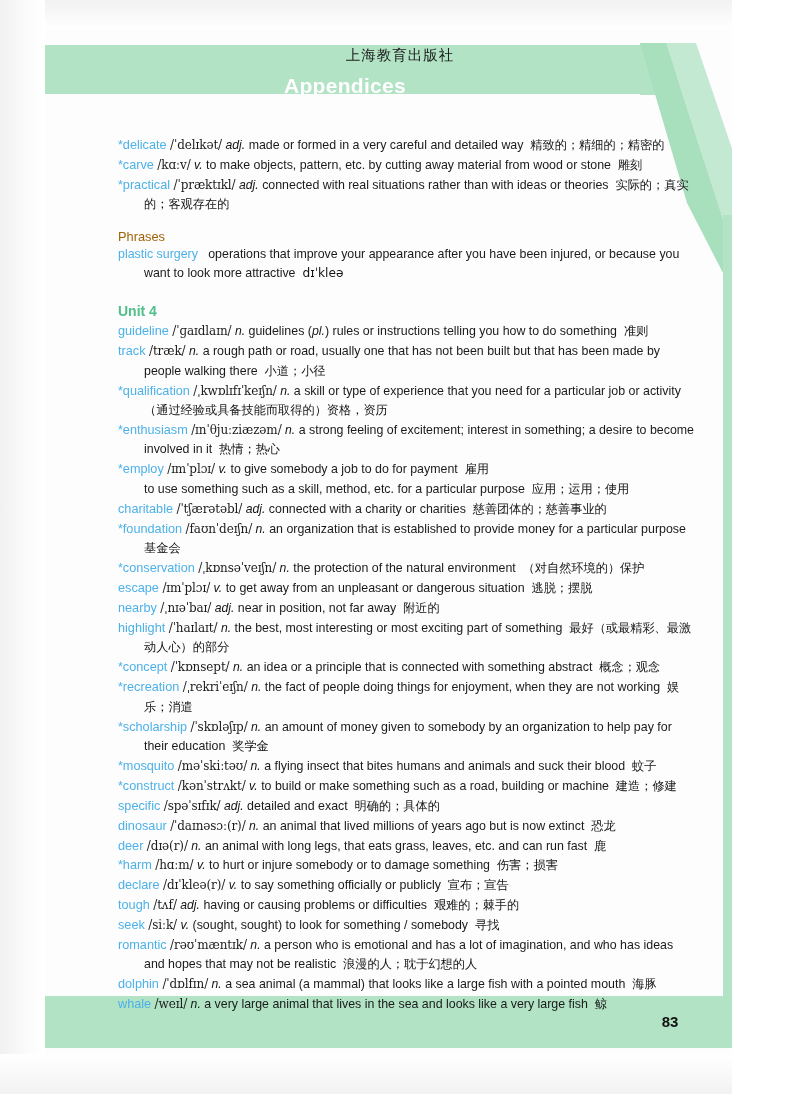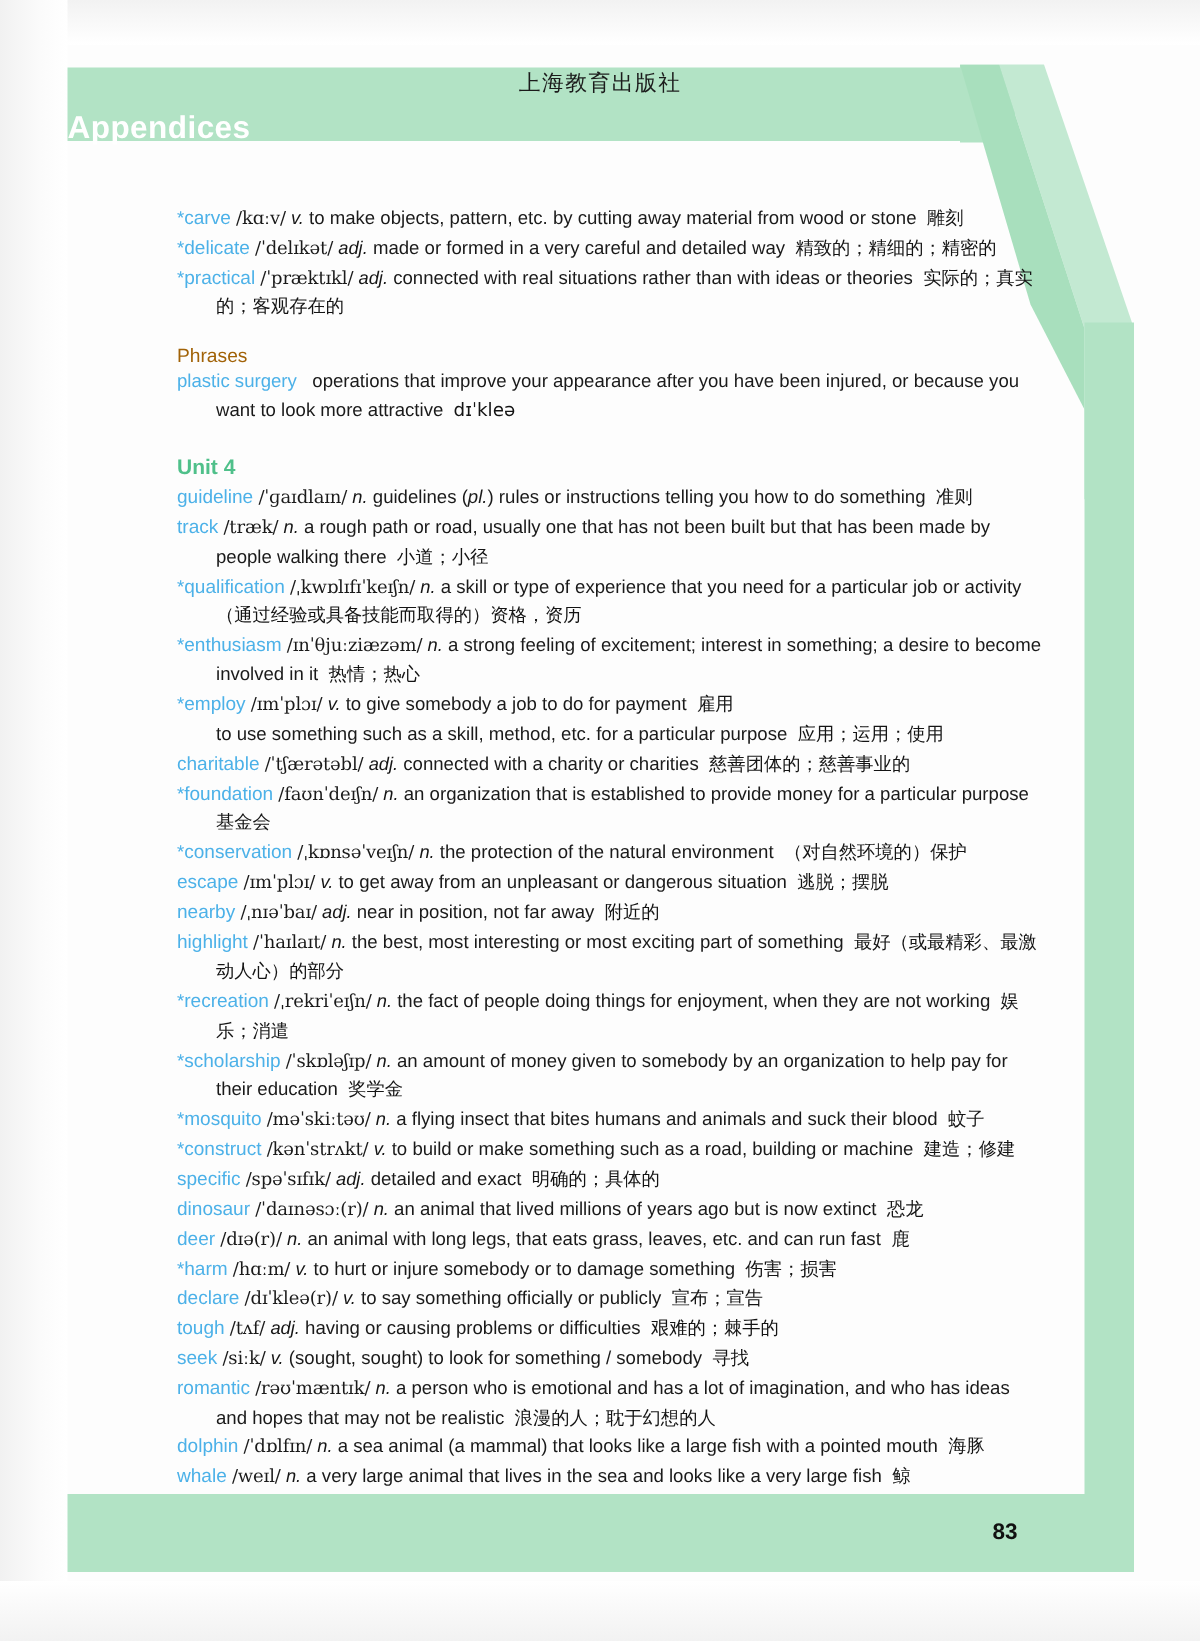--- a/index.html
+++ b/index.html
@@ -12,21 +12,21 @@
     background: #ffffff;
     font-family: "Liberation Sans", sans-serif;
     overflow: hidden;
     position: relative;
   }
 
   
   #page {
     position: absolute;
     left: 0; top: 0;
-    width: 800px;
+    width: 732px;
     height: 1094px;
     background: #fdfdfd;
     overflow: hidden;
   }
 
   
   .scan-edge-left {
     position: absolute;
     left: 0; top: 0;
     width: 45px; height: 1094px;
@@ -78,21 +78,21 @@
     text-align: center;
     font-family: "DejaVu Serif", "Liberation Serif", serif;
     font-size: 14.5px;
     color: #1b1b1b;
     letter-spacing: 1px;
   }
   .appendices {
     position: absolute;
     left: 45px; top: 74px;
     width: 600px;
-    text-align: left;
+    text-align: center;
     font-size: 21px;
     font-weight: bold;
     color: #ffffff;
     letter-spacing: 0.3px;
   }
 
   
   #content {
     position: absolute;
     left: 118px;
@@ -192,38 +192,39 @@
   <div class="right-bar"></div>
 
   <div class="footer-band"></div>
 
   <div class="publisher">上海教育出版社</div>
   <div class="appendices">Appendices</div>
 
   <div class="page-number">83</div>
 
   <div id="content">
+      <div class="entry"><span class="hw-wrap"><span class="hw-star">*</span><span class="hw">delicate</span></span> <span class="ipa">/ˈdelɪkət/</span> <span class="pos">adj.</span> <span class="def">made or formed in a very careful and detailed way</span>&nbsp; <span class="cn">精致的；精细的；精密的</span></div>
       <div class="entry"><span class="hw-wrap"><span class="hw-star">*</span><span class="hw">carve</span></span> <span class="ipa">/kɑːv/</span> <span class="pos">v.</span> <span class="def">to make objects, pattern, etc. by cutting away material from wood or stone</span>&nbsp; <span class="cn">雕刻</span></div>
-      <div class="entry"><span class="hw-wrap"><span class="hw-star">*</span><span class="hw">delicate</span></span> <span class="ipa">/ˈdelɪkət/</span> <span class="pos">adj.</span> <span class="def">made or formed in a very careful and detailed way</span>&nbsp; <span class="cn">精致的；精细的；精密的</span></div>
       <div class="entry"><span class="hw-wrap"><span class="hw-star">*</span><span class="hw">practical</span></span> <span class="ipa">/ˈpræktɪkl/</span> <span class="pos">adj.</span> <span class="def">connected with real situations rather than with ideas or theories</span>&nbsp; <span class="cn">实际的；真实的；客观存在的</span></div>
       <div class="section-head">Phrases</div>
       <div class="phrase-entry"><span class="hw-wrap"><span class="phrase-term">plastic surgery</span></span>&nbsp;&nbsp; <span class="def">operations that improve your appearance after you have been injured, or because you want to look more attractive</span>&nbsp; <span class="cn">dɪˈkleə</span></div>
       <div class="unit-head">Unit 4</div>
       <div class="entry"><span class="hw-wrap"><span class="hw">guideline</span></span> <span class="ipa">/ˈɡaɪdlaɪn/</span> <span class="pos">n.</span> <span class="def">guidelines (<span class="italic">pl.</span>) rules or instructions telling you how to do something</span>&nbsp; <span class="cn">准则</span></div>
       <div class="entry"><span class="hw-wrap"><span class="hw">track</span></span> <span class="ipa">/træk/</span> <span class="pos">n.</span> <span class="def">a rough path or road, usually one that has not been built but that has been made by people walking there</span>&nbsp; <span class="cn">小道；小径</span></div>
       <div class="entry"><span class="hw-wrap"><span class="hw-star">*</span><span class="hw">qualification</span></span> <span class="ipa">/ˌkwɒlɪfɪˈkeɪʃn/</span> <span class="pos">n.</span> <span class="def">a skill or type of experience that you need for a particular job or activity</span>&nbsp; <span class="cn">（通过经验或具备技能而取得的）资格，资历</span></div>
       <div class="entry"><span class="hw-wrap"><span class="hw-star">*</span><span class="hw">enthusiasm</span></span> <span class="ipa">/ɪnˈθjuːziæzəm/</span> <span class="pos">n.</span> <span class="def">a strong feeling of excitement; interest in something; a desire to become involved in it</span>&nbsp; <span class="cn">热情；热心</span></div>
       <div class="entry"><span class="hw-wrap"><span class="hw-star">*</span><span class="hw">employ</span></span> <span class="ipa">/ɪmˈplɔɪ/</span> <span class="pos">v.</span> <span class="def">to give somebody a job to do for payment</span>&nbsp; <span class="cn">雇用</span></div>
       <div class="entry"><span class="def">to use something such as a skill, method, etc. for a particular purpose</span>&nbsp; <span class="cn">应用；运用；使用</span></div>
       <div class="entry"><span class="hw-wrap"><span class="hw">charitable</span></span> <span class="ipa">/ˈtʃærətəbl/</span> <span class="pos">adj.</span> <span class="def">connected with a charity or charities</span>&nbsp; <span class="cn">慈善团体的；慈善事业的</span></div>
       <div class="entry"><span class="hw-wrap"><span class="hw-star">*</span><span class="hw">foundation</span></span> <span class="ipa">/faʊnˈdeɪʃn/</span> <span class="pos">n.</span> <span class="def">an organization that is established to provide money for a particular purpose</span>&nbsp; <span class="cn">基金会</span></div>
       <div class="entry"><span class="hw-wrap"><span class="hw-star">*</span><span class="hw">conservation</span></span> <span class="ipa">/ˌkɒnsəˈveɪʃn/</span> <span class="pos">n.</span> <span class="def">the protection of the natural environment</span>&nbsp; <span class="cn">（对自然环境的）保护</span></div>
       <div class="entry"><span class="hw-wrap"><span class="hw">escape</span></span> <span class="ipa">/ɪmˈplɔɪ/</span> <span class="pos">v.</span> <span class="def">to get away from an unpleasant or dangerous situation</span>&nbsp; <span class="cn">逃脱；摆脱</span></div>
       <div class="entry"><span class="hw-wrap"><span class="hw">nearby</span></span> <span class="ipa">/ˌnɪəˈbaɪ/</span> <span class="pos">adj.</span> <span class="def">near in position, not far away</span>&nbsp; <span class="cn">附近的</span></div>
       <div class="entry"><span class="hw-wrap"><span class="hw">highlight</span></span> <span class="ipa">/ˈhaɪlaɪt/</span> <span class="pos">n.</span> <span class="def">the best, most interesting or most exciting part of something</span>&nbsp; <span class="cn">最好（或最精彩、最激动人心）的部分</span></div>
+      <div class="entry"><span class="hw-wrap"><span class="hw-star">*</span><span class="hw">concept</span></span> <span class="ipa">/ˈkɒnsept/</span> <span class="pos">n.</span> <span class="def">an idea or a principle that is connected with something abstract</span>&nbsp; <span class="cn">概念；观念</span></div>
       <div class="entry"><span class="hw-wrap"><span class="hw-star">*</span><span class="hw">recreation</span></span> <span class="ipa">/ˌrekriˈeɪʃn/</span> <span class="pos">n.</span> <span class="def">the fact of people doing things for enjoyment, when they are not working</span>&nbsp; <span class="cn">娱乐；消遣</span></div>
       <div class="entry"><span class="hw-wrap"><span class="hw-star">*</span><span class="hw">scholarship</span></span> <span class="ipa">/ˈskɒləʃɪp/</span> <span class="pos">n.</span> <span class="def">an amount of money given to somebody by an organization to help pay for their education</span>&nbsp; <span class="cn">奖学金</span></div>
       <div class="entry"><span class="hw-wrap"><span class="hw-star">*</span><span class="hw">mosquito</span></span> <span class="ipa">/məˈskiːtəʊ/</span> <span class="pos">n.</span> <span class="def">a flying insect that bites humans and animals and suck their blood</span>&nbsp; <span class="cn">蚊子</span></div>
       <div class="entry"><span class="hw-wrap"><span class="hw-star">*</span><span class="hw">construct</span></span> <span class="ipa">/kənˈstrʌkt/</span> <span class="pos">v.</span> <span class="def">to build or make something such as a road, building or machine</span>&nbsp; <span class="cn">建造；修建</span></div>
       <div class="entry"><span class="hw-wrap"><span class="hw">specific</span></span> <span class="ipa">/spəˈsɪfɪk/</span> <span class="pos">adj.</span> <span class="def">detailed and exact</span>&nbsp; <span class="cn">明确的；具体的</span></div>
       <div class="entry"><span class="hw-wrap"><span class="hw">dinosaur</span></span> <span class="ipa">/ˈdaɪnəsɔː(r)/</span> <span class="pos">n.</span> <span class="def">an animal that lived millions of years ago but is now extinct</span>&nbsp; <span class="cn">恐龙</span></div>
       <div class="entry"><span class="hw-wrap"><span class="hw">deer</span></span> <span class="ipa">/dɪə(r)/</span> <span class="pos">n.</span> <span class="def">an animal with long legs, that eats grass, leaves, etc. and can run fast</span>&nbsp; <span class="cn">鹿</span></div>
       <div class="entry"><span class="hw-wrap"><span class="hw-star">*</span><span class="hw">harm</span></span> <span class="ipa">/hɑːm/</span> <span class="pos">v.</span> <span class="def">to hurt or injure somebody or to damage something</span>&nbsp; <span class="cn">伤害；损害</span></div>
       <div class="entry"><span class="hw-wrap"><span class="hw">declare</span></span> <span class="ipa">/dɪˈkleə(r)/</span> <span class="pos">v.</span> <span class="def">to say something officially or publicly</span>&nbsp; <span class="cn">宣布；宣告</span></div>
       <div class="entry"><span class="hw-wrap"><span class="hw">tough</span></span> <span class="ipa">/tʌf/</span> <span class="pos">adj.</span> <span class="def">having or causing problems or difficulties</span>&nbsp; <span class="cn">艰难的；棘手的</span></div>

